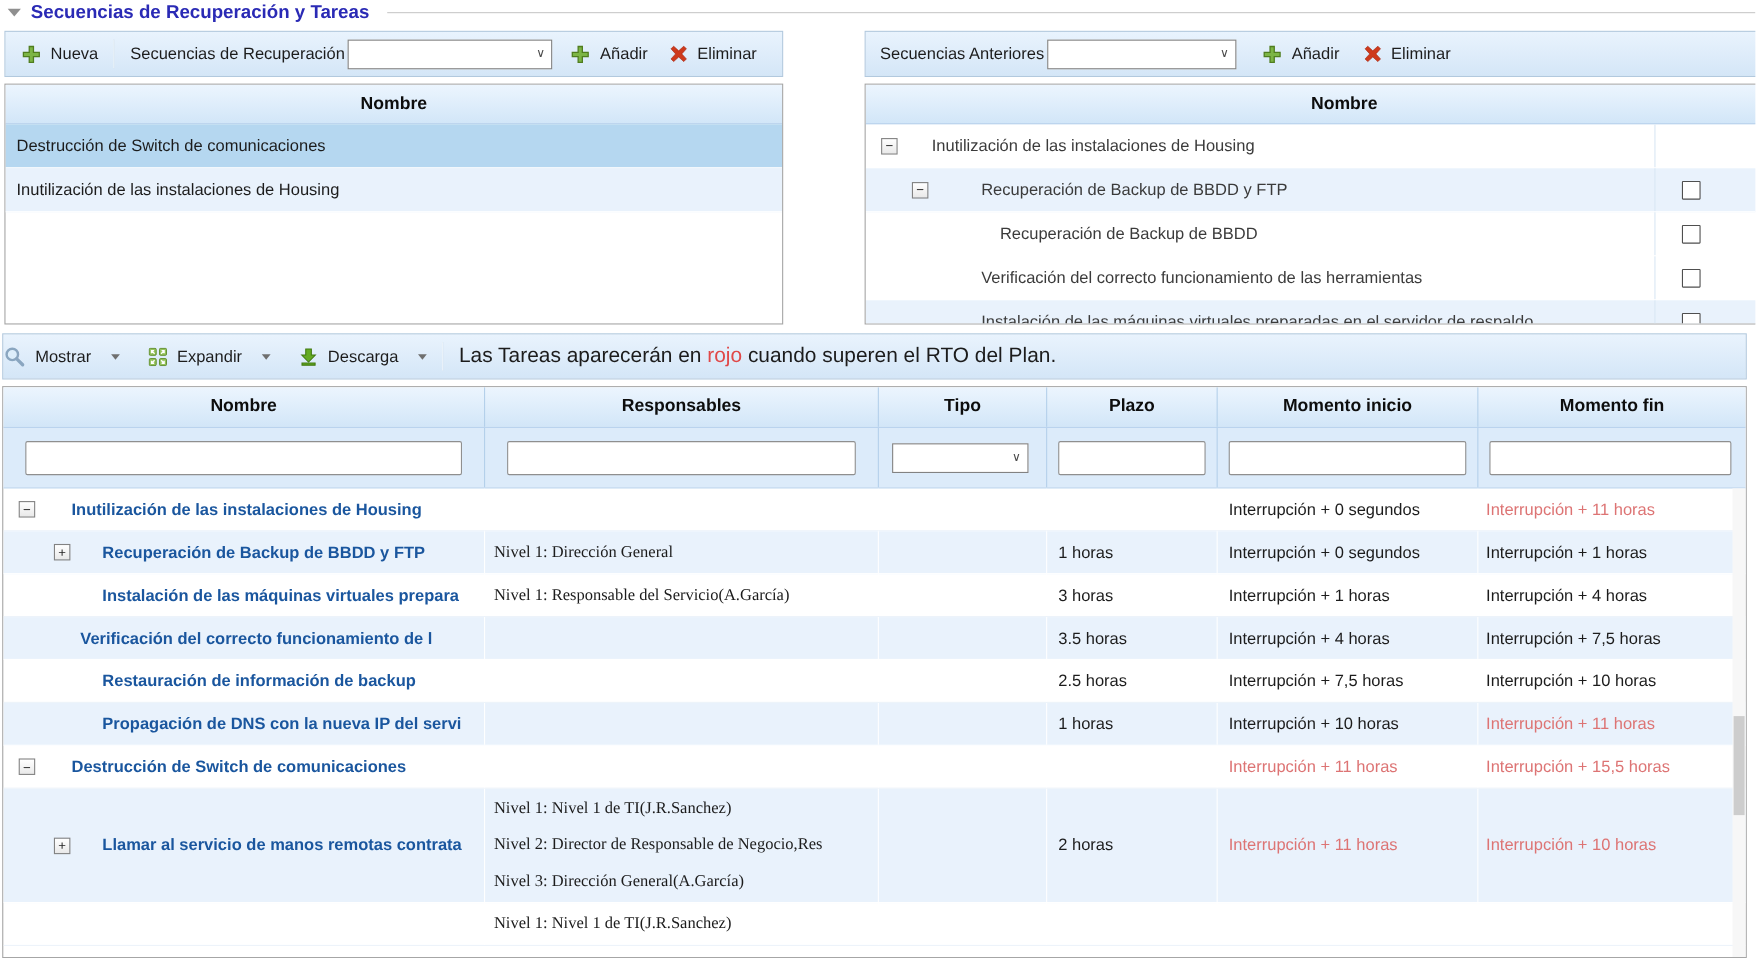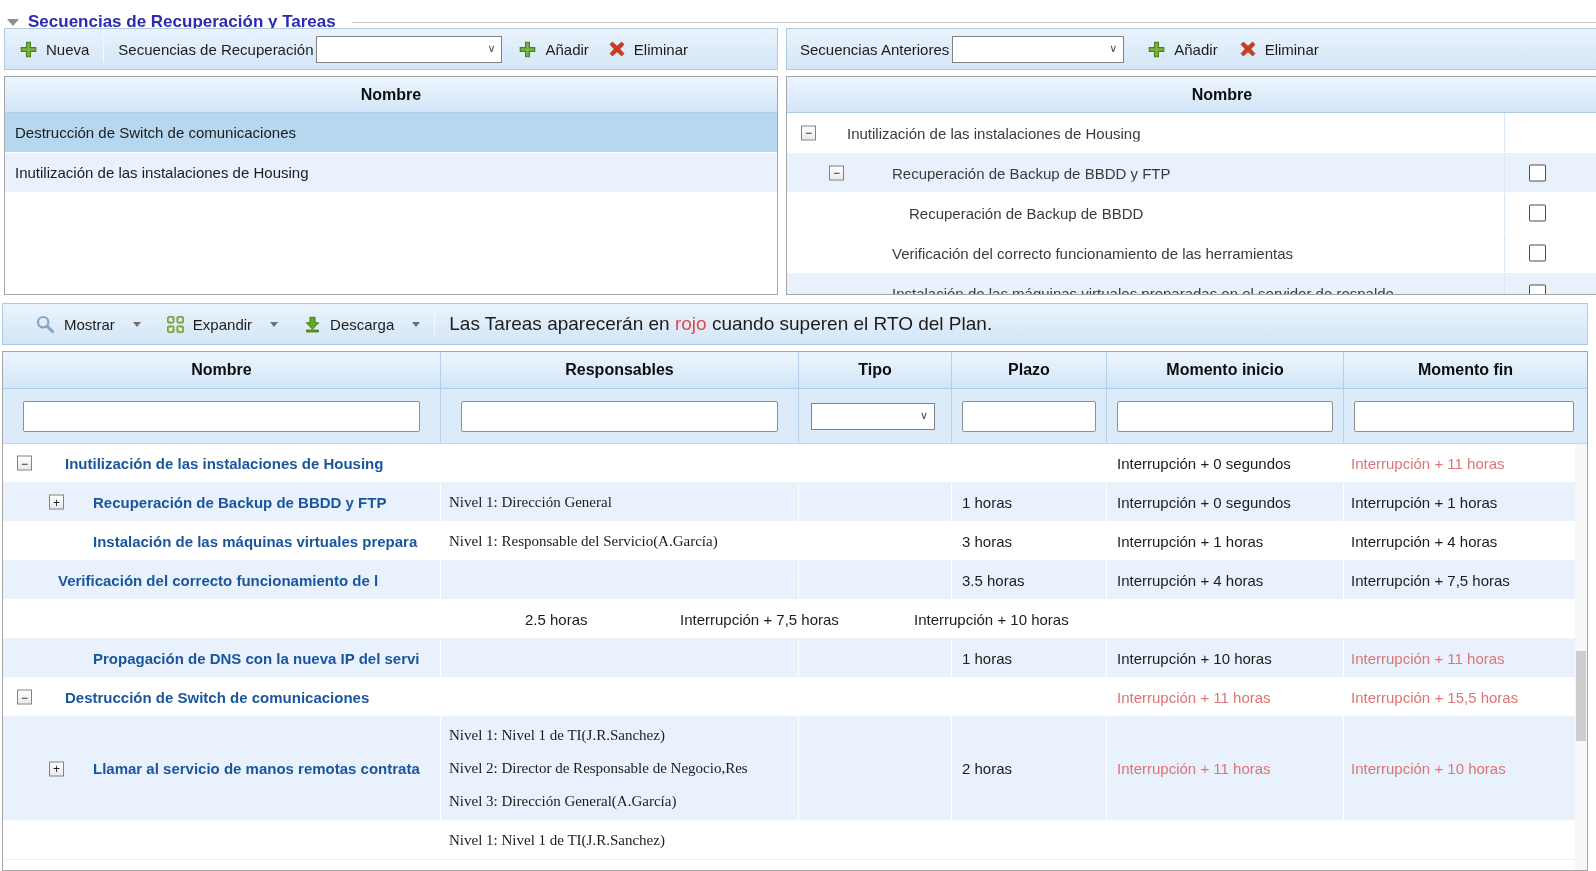--- a/index.html
+++ b/index.html
@@ -4,31 +4,31 @@
 <style>
   * { box-sizing: border-box; margin: 0; padding: 0; }
   html,body { background:#fff; }
   #app {
     position: relative; width: 1596px; height: 871px;
     background: #fff; overflow: hidden;
     font-family: "Liberation Sans", "DejaVu Sans", sans-serif;
     color: #1c1c1c; font-size: 15px;
   }
   
-  .title-bar { position:absolute; left:0; top:11px; width:100%; height:26px; }
+  .title-bar { position:absolute; left:0; top:0; width:100%; height:26px; }
   .collapse-tri { position:absolute; left:7px; top:8px; width:0; height:0;
     border-left:6px solid transparent; border-right:6px solid transparent;
     border-top:7px solid #8f8f8f; }
   .page-title { position:absolute; left:28px; top:1px; font-size:17px; font-weight:bold;
     color: var(--title-blue, #2a2ab5); white-space:nowrap; }
   .title-rule { position:absolute; left:352px; right:0; top:11px; border-top:1px solid #c9c9c9; }
 
   
   .panel { position:absolute; background:#fff; }
-  .panel-left  { left:4px;   top:28px;  width:774px;  height:267px; }
+  .panel-left  { left:4px;   top:28px;  width:708px;  height:267px; }
   .panel-right { left:786px; top:28px;  width:959px;  height:267px; }
   .panel-bottom{ left:2px;   top:303px; width:1586px; height:568px; }
 
   .toolbar { position:absolute; top:0; left:0; right:0; height:42px;
     background: linear-gradient(180deg, #e9f3fd, var(--toolbar-fill, #d4e6f7));
     border:1px solid #b2c9de; display:flex; align-items:center; }
   .tbtn { display:flex; align-items:center; gap:9px; cursor:default; }
   .tlabel { white-space:nowrap; }
   .vsep { width:1px; height:26px; background:#b6cde3; border-right:1px solid #f4f9fd; margin:0 14px; }
   .ic { display:flex; align-items:center; }
@@ -235,21 +235,21 @@
         <div class="vscroll">
           <span class="sarrow up">∧</span>
           <span class="vthumb"></span>
           <span class="sarrow down">∨</span>
         </div>
       </div>
     </div>
   </div>
 
   <div class="panel panel-bottom">
-    <div class="toolbar" style="padding-left:32px;">
+    <div class="toolbar" style="padding-left:0;">
       <div class="tbtn">
         <span class="ic">
             <svg width="20" height="20" viewBox="0 0 20 20">
               <circle cx="8.2" cy="8.2" r="5.2" fill="#ddeefb" stroke="#8aa6c0" stroke-width="2.2"></circle>
               <line x1="12.2" y1="12.2" x2="17.6" y2="17.6" stroke="#8aa6c0" stroke-width="3" stroke-linecap="round"></line>
             </svg>
           </span>
         <span>Mostrar</span>
         <span class="caret"></span>
       </div>
@@ -355,29 +355,33 @@
               <div class="resp-line">Nivel 1: Responsable del Servicio(A.García)</div>
             </div>
     <div class="cell c-tipo"></div>
     <div class="cell c-plazo">3 horas</div>
     <div class="cell c-inicio">Interrupción + 1 horas</div>
     <div class="cell c-fin">Interrupción + 4 horas</div>
   </div>
           <div class="trow shaded">
     <div class="cell c-nombre">
 
-      <span class="task-name" style="padding-left: 55px;">Verificación del correcto funcionamiento de l</span>
+      <span class="task-name" style="padding-left: 70px;">Verificación del correcto funcionamiento de l</span>
     </div>
     <div class="cell c-resp"></div>
     <div class="cell c-tipo"></div>
     <div class="cell c-plazo">3.5 horas</div>
     <div class="cell c-inicio">Interrupción + 4 horas</div>
     <div class="cell c-fin">Interrupción + 7,5 horas</div>
   </div>
           <div class="trow">
+    <div class="cell c-nombre">
+
+      <span class="task-name" style="padding-left: 90px;">Restauración de información de backup</span>
+    </div>
     <div class="cell c-resp"></div>
     <div class="cell c-tipo"></div>
     <div class="cell c-plazo">2.5 horas</div>
     <div class="cell c-inicio">Interrupción + 7,5 horas</div>
     <div class="cell c-fin">Interrupción + 10 horas</div>
   </div>
           <div class="trow shaded">
     <div class="cell c-nombre">
 
       <span class="task-name" style="padding-left: 90px;">Propagación de DNS con la nueva IP del servi</span>

